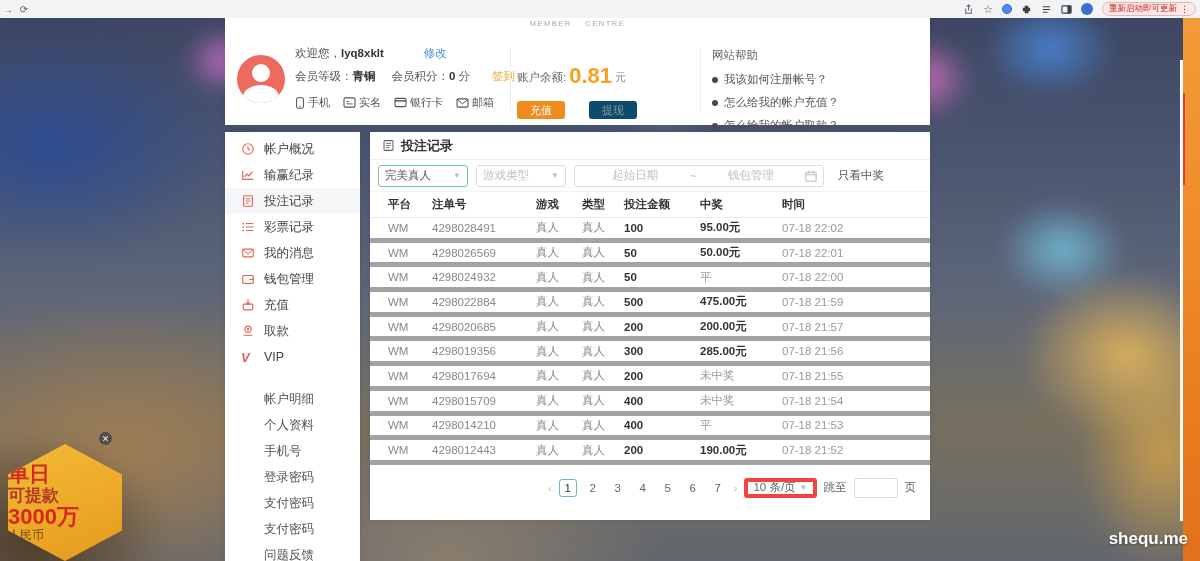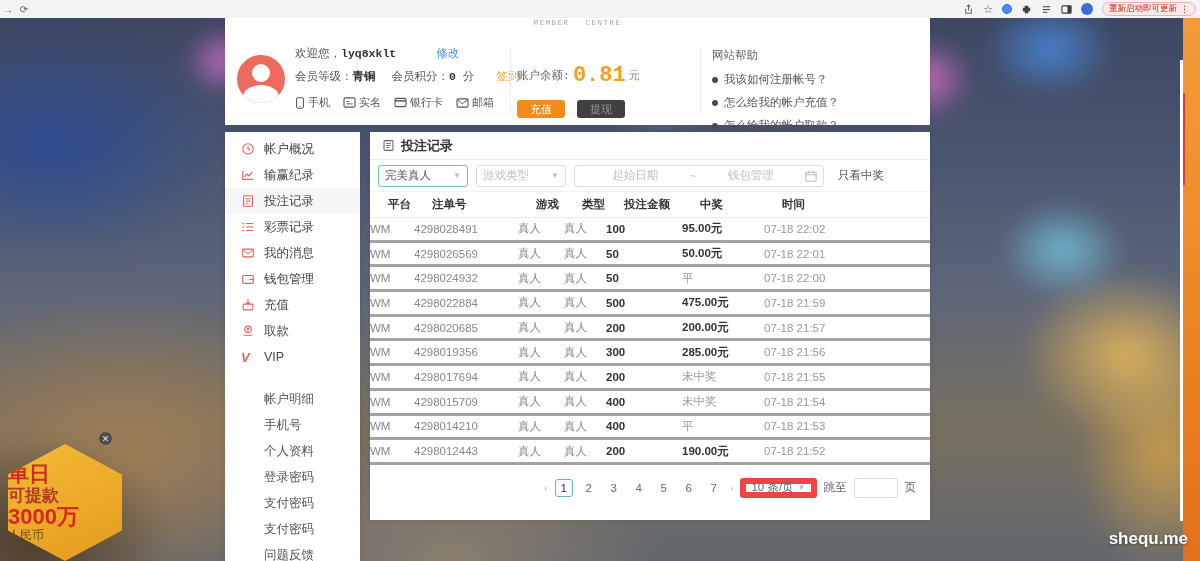--- a/index.html
+++ b/index.html
@@ -36,21 +36,21 @@
   .url-text{font-size:9px;letter-spacing:.2px;white-space:nowrap;}
   .chrome-right{margin-left:auto;display:flex;align-items:center;gap:9px;padding-right:4px;}
   .ext-blue{width:10px;height:10px;border-radius:50%;background:#4a8cf7;border:1px solid #2a6cd7;}
   .avatar-chip{width:12px;height:12px;border-radius:50%;background:#3b6fd4;}
   .update-pill{display:flex;align-items:center;gap:3px;background:#fde9e7;border:1px solid #e8b6b0;
     border-radius:8px;height:14px;padding:0 6px;color:#c5221f;font-size:8.5px;white-space:nowrap;}
   .kebab{color:#a33;font-size:9px;line-height:1;}
 
   
   .panel{position:absolute;background:#fff;box-shadow:0 0 5px rgba(0,0,0,.10);z-index:10;}
-  .header-panel{left:225px;top:18px;width:705px;height:107px;font-family:Liberation Mono, monospace;}
+  .header-panel{left:225px;top:18px;width:705px;height:107px;}
   .side-panel{left:225px;top:132px;width:135px;height:429px;}
   .main-panel{left:370px;top:132px;width:560px;height:388px;}
 
   
   .member-centre{position:absolute;top:1px;left:0;right:0;text-align:center;font-size:7.5px;
     color:#a8a8a8;letter-spacing:1.5px;word-spacing:10px;}
   .uavatar{position:absolute;left:12px;top:37px;width:48px;height:48px;border-radius:50%;
     background:#ec6a5e;overflow:hidden;}
   .uavatar .head{position:absolute;left:15px;top:9px;width:18px;height:18px;border-radius:50%;background:#fff;}
   .uavatar .body{position:absolute;left:6px;top:30px;width:36px;height:24px;border-radius:50%;background:#fff;}
@@ -62,21 +62,21 @@
   .link-orange{color:#f0a934;margin-left:6px;}
   .verify-row{display:flex;gap:13px;margin-top:11px;color:#555;font-size:11px;}
   .verify-item{display:flex;align-items:center;gap:3px;}
   .vdiv{position:absolute;top:30px;bottom:14px;width:1px;background:#ececec;}
   .balance-col{position:absolute;left:292px;top:45px;width:180px;font-size:11.5px;color:#666;}
   .bal-num{color:#f5a020;font-size:22px;font-weight:bold;margin:0 3px;vertical-align:-2px;}
   .bal-unit{color:#888;font-size:11px;}
   .btn-row{margin-top:12px;display:flex;gap:12px;}
   .btn{width:48px;height:18px;border-radius:3px;font-size:11px;display:flex;align-items:center;justify-content:center;}
   .btn-orange{background:#f08c1e;color:#fff;}
-  .btn-gray{background:#404040;color:#999;}
+  .btn-gray{background:#0c4a6e;color:#999;margin-left:12px;}
   .help-col{position:absolute;left:487px;top:30px;width:210px;font-size:11.5px;color:#555;}
   .help-title{margin-bottom:9px;color:#666;}
   .help-item{display:flex;align-items:center;gap:6px;margin-bottom:8px;white-space:nowrap;}
   .bullet{width:6px;height:6px;border-radius:50%;background:#4a4a4a;flex:none;}
 
   
   .side-menu{padding-top:4px;}
   .side-item{height:26px;display:flex;align-items:center;gap:9px;padding-left:16px;
     font-size:12.5px;color:#444;cursor:pointer;}
   .side-item.active{background:#f5f6f7;}
@@ -94,35 +94,35 @@
     padding:0 6px;color:#555;gap:4px;}
   .sel .chev{margin-left:auto;color:#bbb;font-size:8px;}
   .sel1{width:90px;border-color:#6cc3c8;}
   .sel2{width:90px;color:#bfbfbf;}
   .date-box{width:250px;height:22px;border:1px solid #ddd;border-radius:3px;display:flex;
     align-items:center;color:#bfbfbf;padding:0 6px;}
   .date-box .dph{flex:1;text-align:center;}
   .winonly{color:#555;margin-left:6px;}
 
   .thead{height:26px;display:flex;align-items:center;padding-left:18px;border-bottom:1px solid #ebebeb;}
-  .trow{height:24.7px;display:flex;align-items:center;border-bottom:3px solid #a3a3a3;}
+  .trow{height:24.7px;display:flex;align-items:center;padding-left:18px;border-bottom:5px solid #a3a3a3;}
   .cell{font-size:11.5px;color:#888;flex:none;white-space:nowrap;}
   .th{font-weight:bold;color:#333;}
   .c0{width:44px}.c1{width:104px}.c2{width:46px}.c3{width:42px}.c4{width:76px}.c5{width:82px}.c6{flex:1}
   .amt{color:#333;font-weight:bold;}
   .prize-win{color:#333;font-weight:bold;}
   .prize-draw,.prize-lose{color:#9a9a9a;}
   .time{color:#999;}
 
   .pag{display:flex;align-items:center;justify-content:flex-end;gap:7px;margin:13px 14px 0 0;
     font-size:11.5px;color:#666;}
   .pag .arrow{color:#c0c0c0;font-size:11px;}
   .page{min-width:18px;height:18px;display:inline-flex;align-items:center;justify-content:center;cursor:pointer;}
   .page.active{border:1px solid #6ab8c0;border-radius:3px;color:#333;}
-  .psize{height:20px;border:6px solid #ef4444;border-radius:3px;display:flex;align-items:center;
+  .psize{height:20px;border:4px solid #ef4444;border-radius:3px;display:flex;align-items:center;
     padding:0 5px;gap:4px;color:#666;}
   .psize .chev{color:#bbb;font-size:8px;}
   .jump-input{width:44px;height:20px;border:1px solid #ddd;border-radius:3px;background:#fff;}
 
   
   .promo{position:absolute;left:6px;top:432px;width:122px;height:129px;z-index:20;}
   .hex{position:absolute;left:2px;top:12px;width:114px;height:117px;
     clip-path:polygon(50% 0,100% 26%,100% 74%,50% 100%,0 74%,0 26%);
     background:linear-gradient(160deg,#f2bb35 0%,#eda928 55%,#e39a20 100%);
     display:flex;flex-direction:column;align-items:flex-start;justify-content:center;line-height:1.12;}
@@ -308,22 +308,22 @@
             <path d="M6.7 4.8L8 6.4l1.3-1.6M8 6.4V8M3 12.8h10" fill="none" stroke="#e0655a" stroke-width="1.2"></path>
           </svg>
         <span>取款</span>
       </div>
       <div class="side-item">
         <span class="vip-ico">V</span>
         <span>VIP</span>
       </div>
       <div class="side-sec" id="side-secondary">
           <div class="side-item2">帐户明细</div>
+          <div class="side-item2">个人资料</div>
           <div class="side-item2">手机号</div>
-          <div class="side-item2">个人资料</div>
           <div class="side-item2">登录密码</div>
           <div class="side-item2">支付密码</div>
           <div class="side-item2">支付密码</div>
           <div class="side-item2">问题反馈</div>
         </div>
     </div>
   </aside>
 
   <main class="panel main-panel">
     <div class="title-bar">

